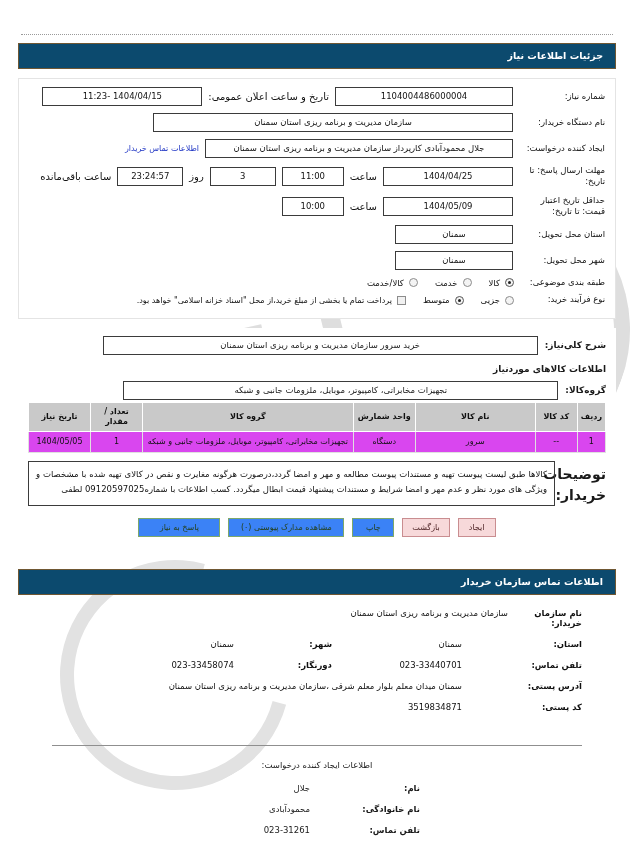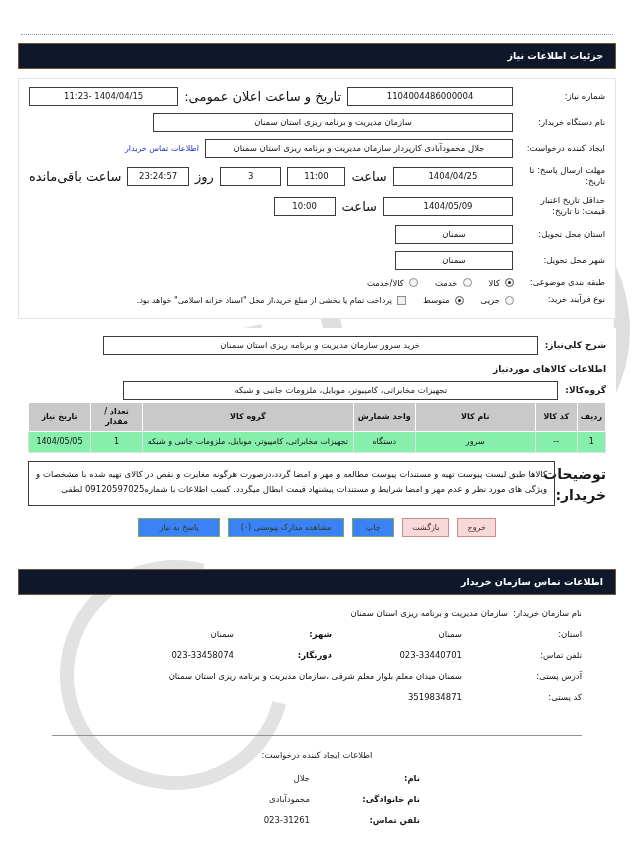--- a/index.html
+++ b/index.html
@@ -63,21 +63,21 @@
     padding: 0 16px;
   }
   .top-dots {
     border-top: 1px dotted #9a9a9a;
     margin: 34px 5px 0 5px;
     height: 0;
   }
 
   
   .bar {
-    background: #0f172a;
+    background: #0c4a6e;
     color: #ffffff;
     font-weight: bold;
     font-size: 9.5px;
     padding: 6px 12px 7px 12px;
     margin: 8px 2px 0 2px;
     border: 1px solid #6f5733;
     text-align: right;
   }
   .bar.contact { margin-top: 22px; }
 
@@ -121,21 +121,21 @@
   }
   .fld.w-num   { width: 178px; }
   .fld.w-date  { width: 160px; }
   .fld.w-org   { width: 360px; }
   .fld.w-person{ width: 308px; }
   .fld.w-dt    { width: 130px; }
   .fld.w-time  { width: 62px; }
   .fld.w-city  { width: 118px; }
   .fld.w-days  { width: 66px; }
   .fld.w-clock { width: 66px; }
-  .mini-lbl { font-size: 13px; color: #111; white-space: nowrap; }
+  .mini-lbl { font-size: 10px; color: #111; white-space: nowrap; }
 
   .link {
     color: #1f35c4;
     font-size: 8px;
     text-decoration: none;
     white-space: nowrap;
     cursor: pointer;
   }
 
   
@@ -198,21 +198,21 @@
   table.goods th {
     background: #c9c9c9;
     border: 1px solid #ffffff;
     color: #111;
     font-weight: bold;
     padding: 4px 3px;
     text-align: center;
     line-height: 1.25;
   }
   table.goods td {
-    background: #86efac;
+    background: #d946ef;
     border: 1px solid #e0e0e0;
     padding: 5px 3px;
     text-align: center;
     line-height: 1.3;
     color: #111;
   }
   .col-radif { width: 26px; }
   .col-code  { width: 42px; }
   .col-name  { width: 120px; }
   .col-unit  { width: 62px; }
@@ -248,21 +248,21 @@
   .btn.pink  { background: #f7d9da; border: 1px solid #c98d90; color: #4a1f21; }
   .btn.w-answer { min-width: 82px; }
   .btn.w-attach { min-width: 116px; }
   .btn.w-print  { min-width: 42px; }
   .btn.w-back   { min-width: 38px; }
   .btn.w-exit   { min-width: 38px; }
 
   
   .contact-body { padding: 13px 36px 6px 36px; }
   .c-row { display: flex; align-items: baseline; margin-bottom: 11px; font-size: 8.5px; }
-  .c-lbl { font-weight: normal; width: 74px; min-width: 74px; color: #111; }
+  .c-lbl { font-weight: bold; width: 74px; min-width: 74px; color: #111; }
   .c-val { color: #111; }
   .c-pair { display: flex; align-items: baseline; }
   .c-lbl2 { font-weight: bold; width: 52px; min-width: 52px; text-align: right; color: #111; }
   .c-col-a { width: 250px; display: flex; align-items: baseline; }
   .c-val-pad { padding-right: 46px; }
 
   .rule { border-top: 1px solid #8f8f8f; margin: 16px 36px 0 36px; }
   .creator-head { font-size: 8.5px; margin: 14px 36px 13px 36px; text-align: center; }
   .creator-body { padding: 0 36px; }
   .cr-row { display: flex; justify-content: center; margin-bottom: 11px; font-size: 8.5px; }
@@ -392,21 +392,21 @@
         </tr>
       </tbody>
     </table>
 
     <div class="notes-row">
       <div class="notes-lbl">توضیحات خریدار:</div>
       <div class="notes-box">کالاها طبق لیست پیوست تهیه و مستندات پیوست مطالعه و مهر و امضا  گردد،درصورت هرگونه مغایرت و نقص در کالای تهیه شده با مشخصات و ویژگی های مورد نظر و عدم مهر و امضا شرایط و مستندات  پیشنهاد قیمت ابطال میگردد. کسب اطلاعات با شماره09120597025 لطفی</div>
     </div>
 
     <div class="btns">
-      <div class="btn pink  w-exit">خروج</div>
+      <div class="btn pink  w-exit">ایجاد</div>
       <div class="btn pink  w-back">بازگشت</div>
       <div class="btn green w-print">چاپ</div>
       <div class="btn green w-attach">مشاهده مدارک پیوستی (۰)</div>
       <div class="btn green w-answer">پاسخ به نیاز</div>
     </div>
   </div>
 
   <div class="bar contact">اطلاعات تماس سازمان خریدار</div>
 
   <div class="contact-body">

